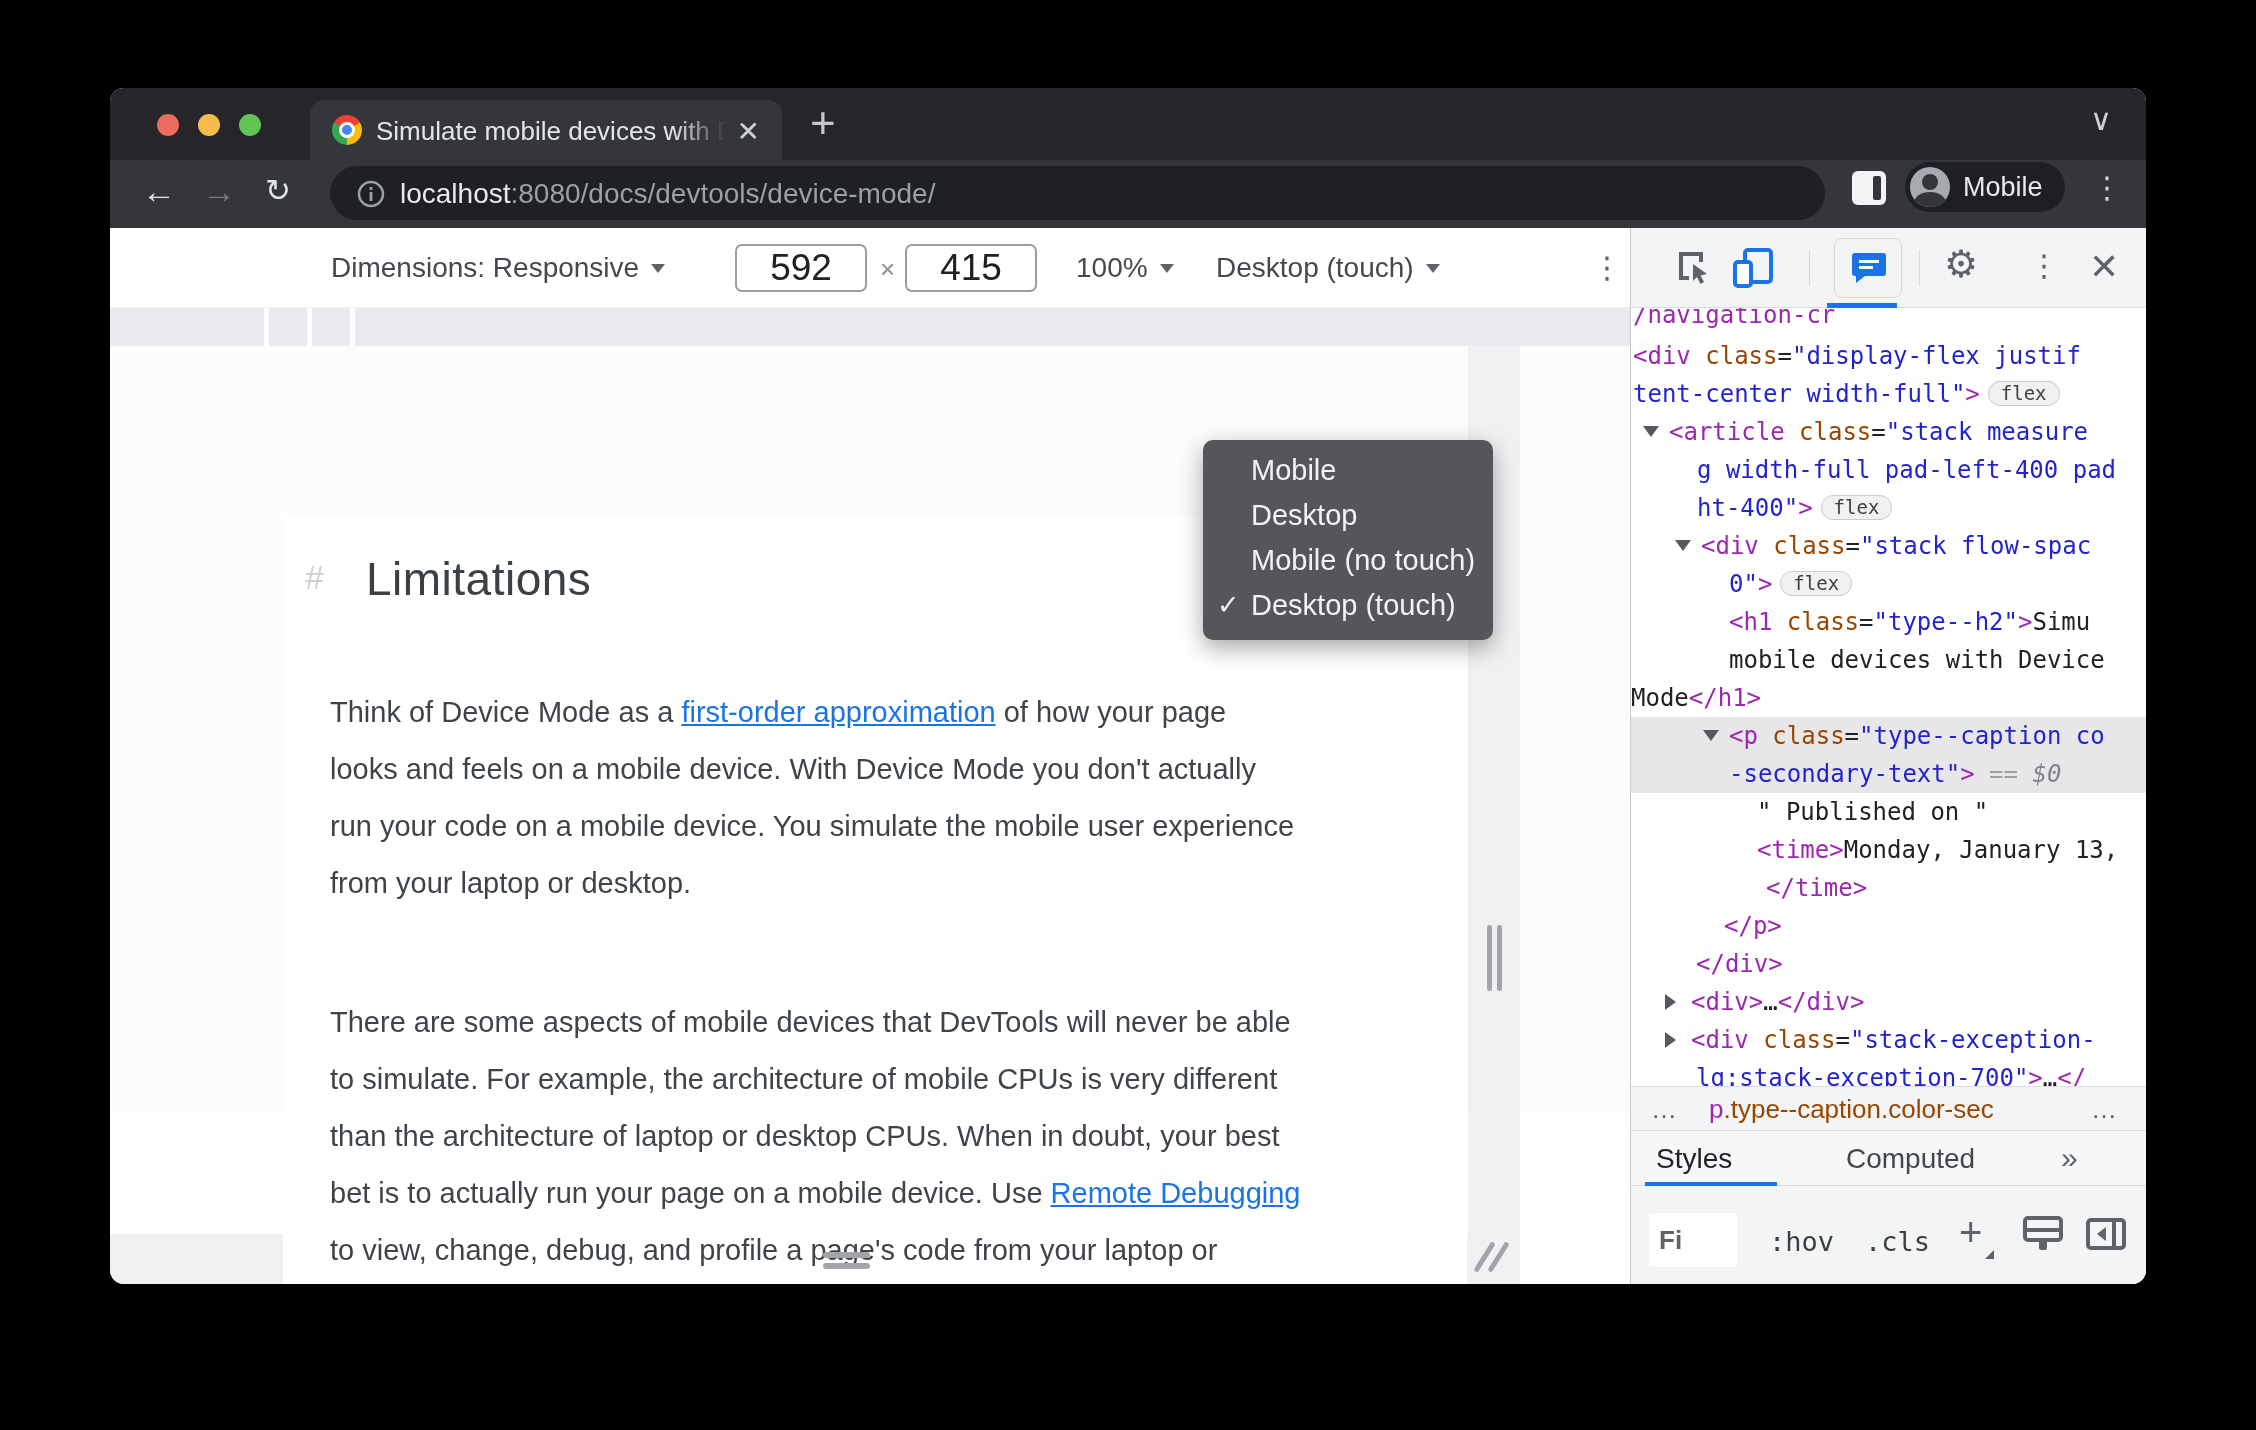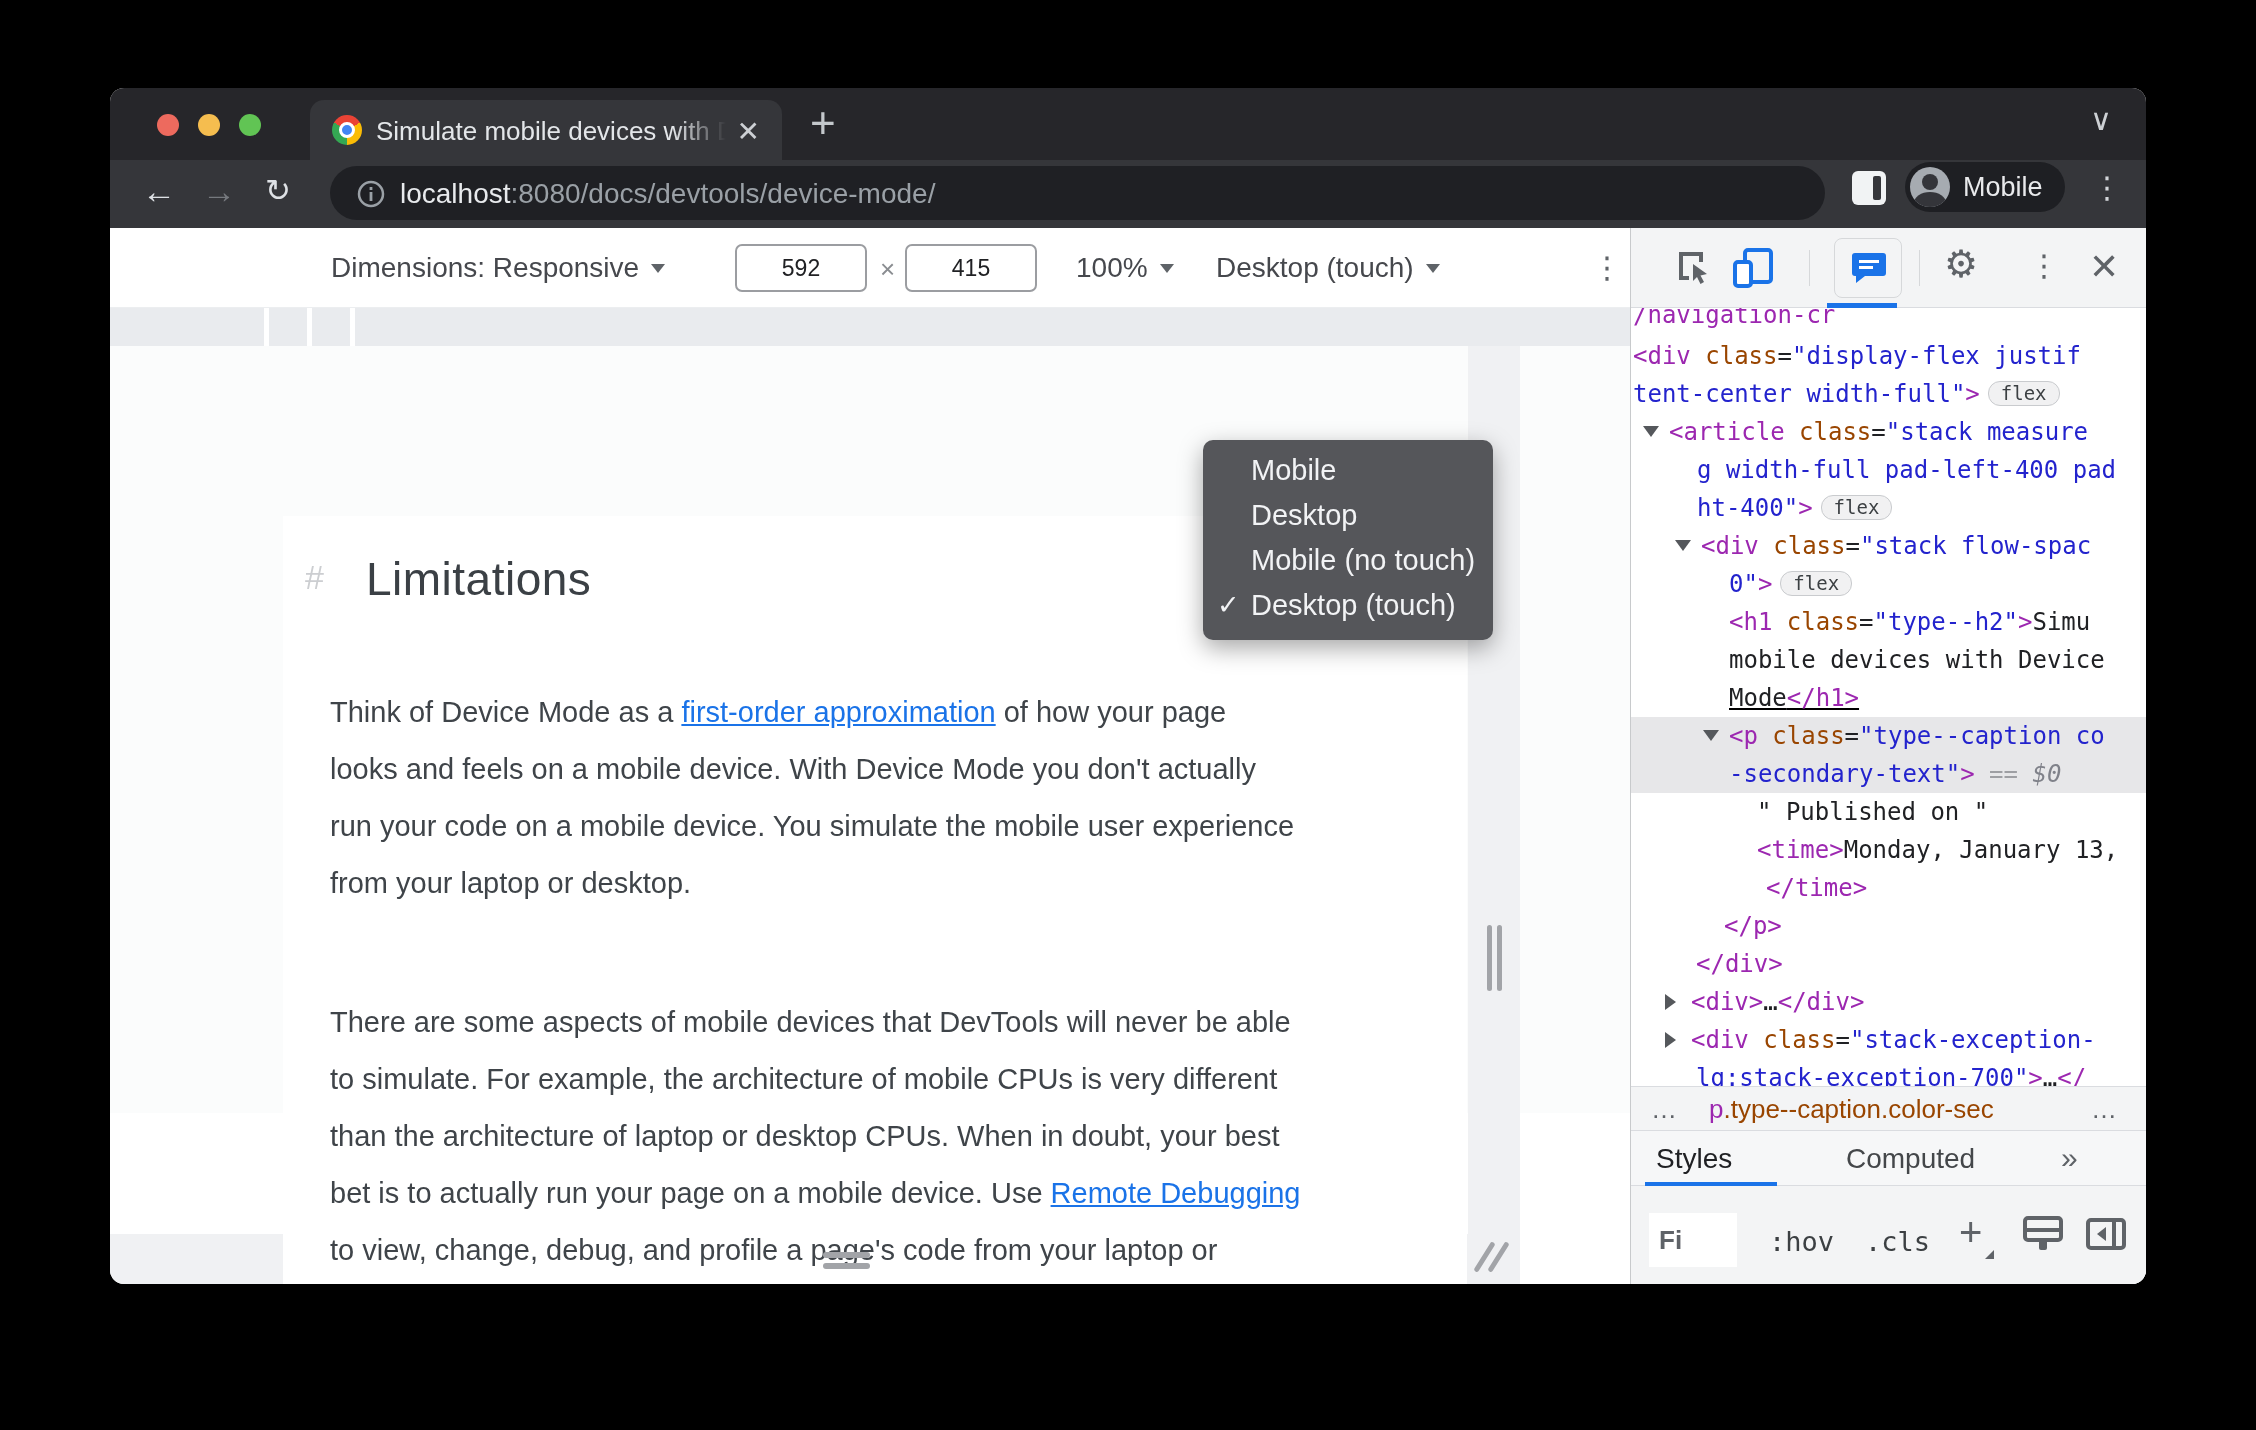--- a/index.html
+++ b/index.html
@@ -40,21 +40,21 @@
   .guest .av u{position:absolute;left:4px;top:25px;width:32px;height:22px;border-radius:50%;background:#34353a;}
   .guest .nm{position:absolute;left:58px;top:10px;font-size:27px;color:#e9eaec;}
   .nav-menu{position:absolute;left:1982px;top:10px;font-size:30px;color:#d2d5d9;letter-spacing:0;}
   
   .emu{position:absolute;left:0;top:140px;width:1520px;height:885px;background:#fbfcfc;}
   .devbar{position:absolute;left:0;top:0;width:100%;height:80px;background:#fff;border-bottom:1px solid #eceef0;}
   .devbar .lbl{position:absolute;top:24px;font-size:28px;color:#46484d;white-space:nowrap;}
   .dd-arrow{display:inline-block;width:0;height:0;border-left:7px solid transparent;border-right:7px solid transparent;
             border-top:9px solid #5f6368;margin-left:12px;vertical-align:4px;}
   .dim-input{position:absolute;top:16px;width:132px;height:48px;border:2px solid #9b9da1;border-radius:7px;
-             font-size:23px;color:#202124;text-align:center;background:#fff;font-family:"Liberation Sans",sans-serif;}
+             font-size:37px;color:#202124;text-align:center;background:#fff;font-family:"Liberation Sans",sans-serif;}
   .devbar .times{position:absolute;left:770px;top:26px;font-size:26px;color:#8a8d91;}
   .devbar .kebab{position:absolute;left:1482px;top:22px;font-size:30px;color:#5f6368;}
   .mqbar{position:absolute;left:0;top:80px;width:100%;height:38px;background:#e9ebee;}
   .mqbar i{position:absolute;top:0;width:5px;height:38px;background:#fff;}
   .viewport-card{position:absolute;left:173px;top:288px;width:1184px;height:858px;background:#fff;}
   .band-r{position:absolute;left:1358px;top:118px;width:52px;height:938px;background:#f0f1f3;}
   .band-b{position:absolute;left:0;top:1006px;width:1410px;height:50px;background:#f0f1f3;}
   
   .hashrow{position:absolute;left:22px;top:36px;}
   .hash{font-size:34px;color:#ccced1;margin-right:14px;vertical-align:6px;}
@@ -246,21 +246,21 @@
         <div class="code-line" style="top: -12px;"><span style="margin-left: 2px; display: inline-block;"><span class="c-tag">/navigation-cr</span></span></div>
         <div class="code-line" style="top: 29px;"><span style="margin-left: 2px; display: inline-block;"><span class="c-tag">&lt;div </span><span class="c-attr">class</span><span class="c-plain">=</span><span class="c-val">"display-flex justif</span></span></div>
         <div class="code-line" style="top: 67px;"><span style="margin-left: 2px; display: inline-block;"><span class="c-val">tent-center width-full"</span><span class="c-tag">&gt;</span><span class="c-badge">flex</span></span></div>
         <div class="code-line" style="top: 105px;"><span class="twisty open" style="left: 12px;"></span><span style="margin-left: 38px; display: inline-block;"><span class="c-tag">&lt;article </span><span class="c-attr">class</span><span class="c-plain">=</span><span class="c-val">"stack measure</span></span></div>
         <div class="code-line" style="top: 143px;"><span style="margin-left: 66px; display: inline-block;"><span class="c-val">g width-full pad-left-400 pad</span></span></div>
         <div class="code-line" style="top: 181px;"><span style="margin-left: 66px; display: inline-block;"><span class="c-val">ht-400"</span><span class="c-tag">&gt;</span><span class="c-badge">flex</span></span></div>
         <div class="code-line" style="top: 219px;"><span class="twisty open" style="left: 44px;"></span><span style="margin-left: 70px; display: inline-block;"><span class="c-tag">&lt;div </span><span class="c-attr">class</span><span class="c-plain">=</span><span class="c-val">"stack flow-spac</span></span></div>
         <div class="code-line" style="top: 257px;"><span style="margin-left: 98px; display: inline-block;"><span class="c-val">0"</span><span class="c-tag">&gt;</span><span class="c-badge">flex</span></span></div>
         <div class="code-line" style="top: 295px;"><span style="margin-left: 98px; display: inline-block;"><span class="c-tag">&lt;h1 </span><span class="c-attr">class</span><span class="c-plain">=</span><span class="c-val">"type--h2"</span><span class="c-tag">&gt;</span><span class="c-txt">Simu</span></span></div>
         <div class="code-line" style="top: 333px;"><span style="margin-left: 98px; display: inline-block;"><span class="c-txt">mobile devices with Device</span></span></div>
-        <div class="code-line" style="top: 371px;"><span style="margin-left: 98px; display: inline-block; text-decoration: underline;"><span class="c-txt">Mode</span><span class="c-tag">&lt;/h1&gt;</span></span></div>
+        <div class="code-line" style="top: 371px;"><span style="display: inline-block;"><span class="c-txt">Mode</span><span class="c-tag">&lt;/h1&gt;</span></span></div>
         <div class="code-line sel" style="top: 409px;"><span class="twisty open" style="left: 72px;"></span><span style="margin-left: 98px; display: inline-block;"><span class="c-tag">&lt;p </span><span class="c-attr">class</span><span class="c-plain">=</span><span class="c-val">"type--caption co</span></span></div>
         <div class="code-line sel" style="top: 447px;"><span style="margin-left: 98px; display: inline-block;"><span class="c-val">-secondary-text"</span><span class="c-tag">&gt;</span><span class="c-eq"> == </span><span class="c-meta">$0</span></span></div>
         <div class="code-line" style="top: 485px;"><span style="margin-left: 126px; display: inline-block;"><span class="c-txt">" Published on "</span></span></div>
         <div class="code-line" style="top: 523px;"><span style="margin-left: 126px; display: inline-block;"><span class="c-tag">&lt;time&gt;</span><span class="c-txt">Monday, January 13,</span></span></div>
         <div class="code-line" style="top: 561px;"><span style="margin-left: 135px; display: inline-block;"><span class="c-tag">&lt;/time&gt;</span></span></div>
         <div class="code-line" style="top: 599px;"><span style="margin-left: 93px; display: inline-block;"><span class="c-tag">&lt;/p&gt;</span></span></div>
         <div class="code-line" style="top: 637px;"><span style="margin-left: 65px; display: inline-block;"><span class="c-tag">&lt;/div&gt;</span></span></div>
         <div class="code-line" style="top: 675px;"><span class="twisty closed" style="left: 34px;"></span><span style="margin-left: 60px; display: inline-block;"><span class="c-tag">&lt;div&gt;</span><span class="c-txt">…</span><span class="c-tag">&lt;/div&gt;</span></span></div>
         <div class="code-line" style="top: 713px;"><span class="twisty closed" style="left: 34px;"></span><span style="margin-left: 60px; display: inline-block;"><span class="c-tag">&lt;div </span><span class="c-attr">class</span><span class="c-plain">=</span><span class="c-val">"stack-exception-</span></span></div>
         <div class="code-line" style="top: 751px;"><span style="margin-left: 65px; display: inline-block;"><span class="c-val">lg:stack-exception-700"</span><span class="c-tag">&gt;</span><span class="c-txt">…</span><span class="c-tag">&lt;/</span></span></div>

